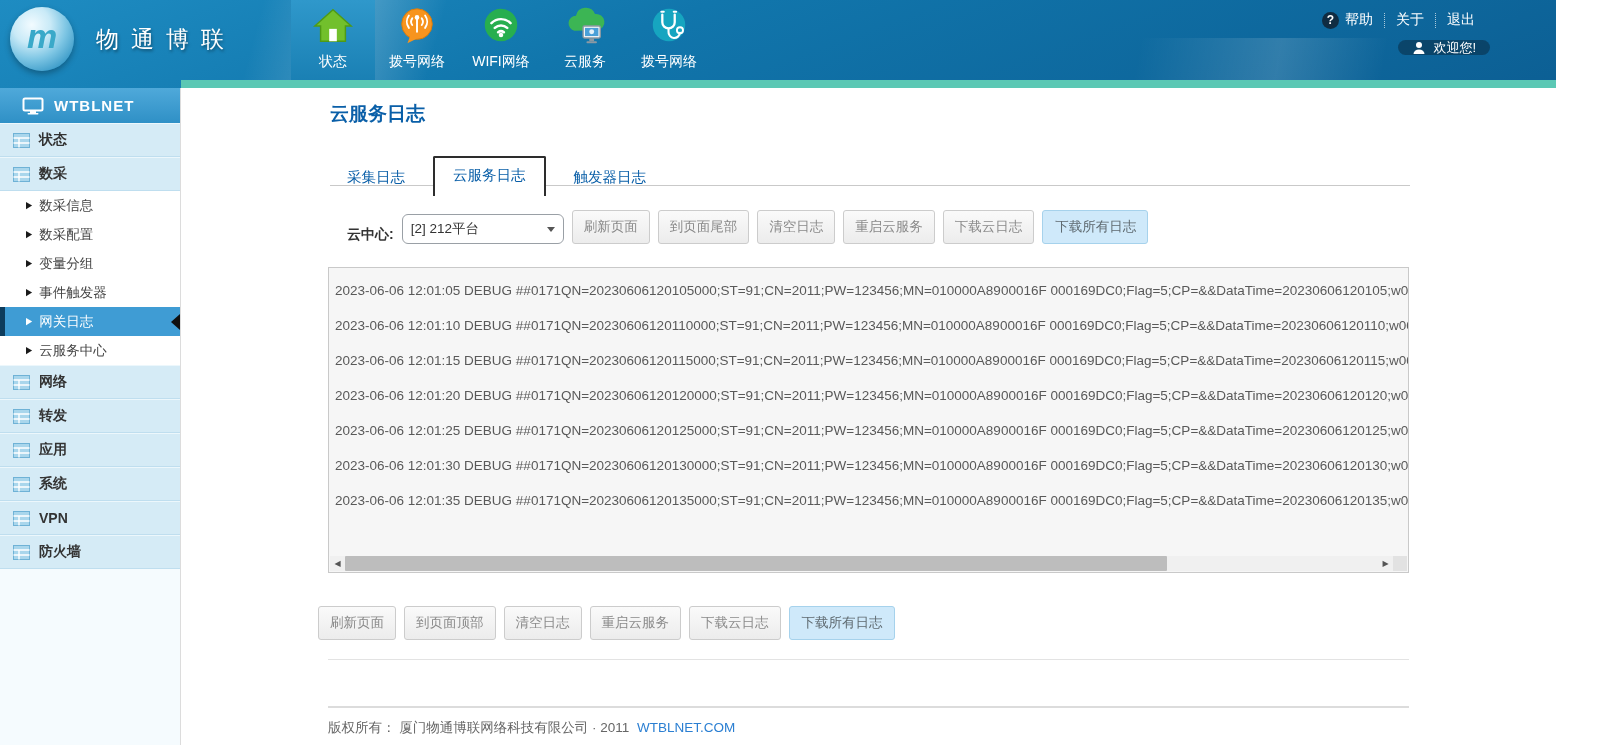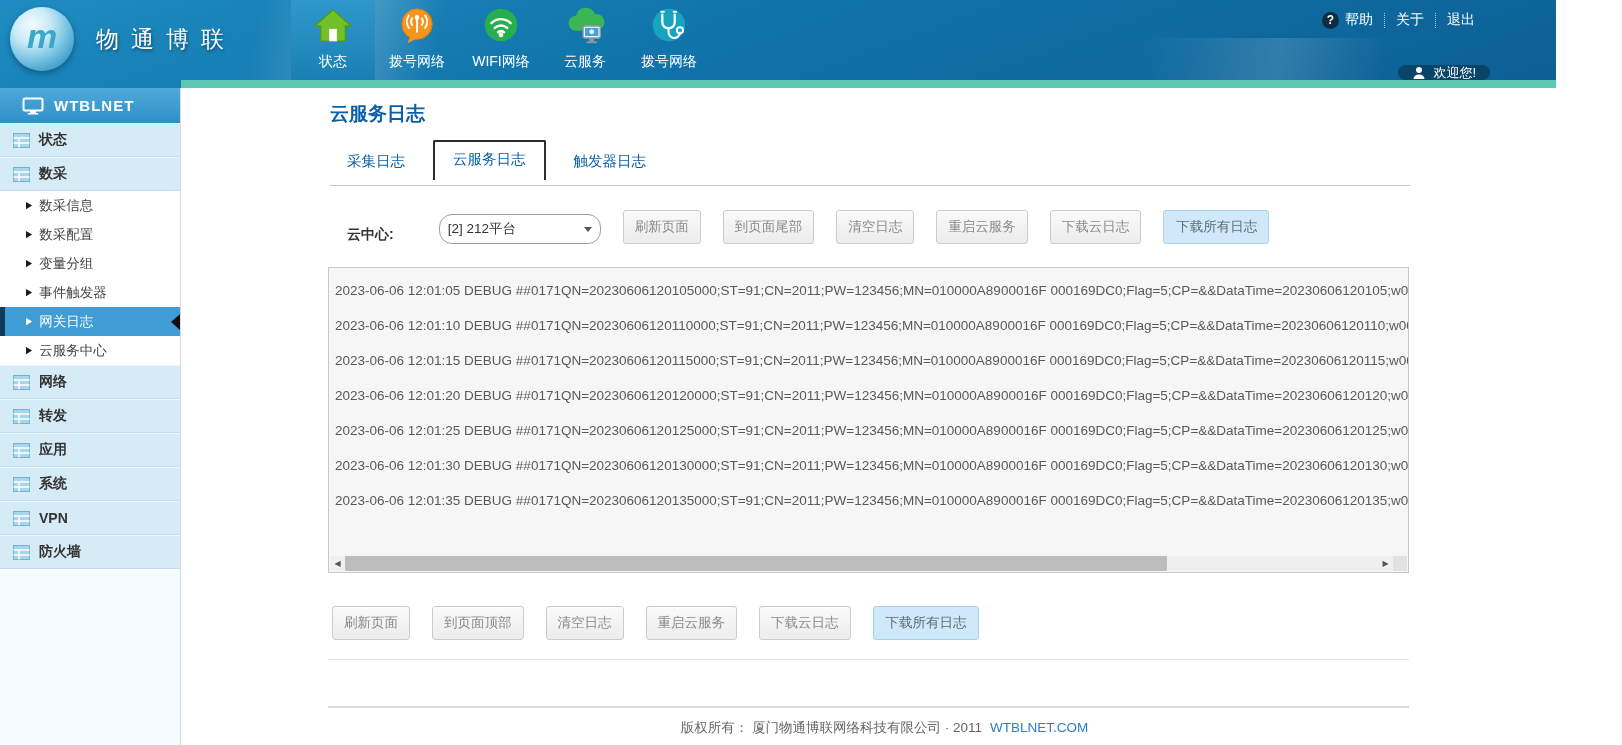--- a/index.html
+++ b/index.html
@@ -28,55 +28,55 @@
   .nav-item.active { background:linear-gradient(180deg,#2f98cb,#1a80b4); }
   .nav-item .nicon { height:46px; display:flex; align-items:center; justify-content:center; margin-bottom:4px; }
 
   .top-links { position:absolute; top:11px; right:70px; display:flex; align-items:center; color:#fff; font-size:14px; }
   .top-links .lk { display:flex; align-items:center; padding:0 11px; cursor:pointer; white-space:nowrap; }
   .top-links .sep { width:1px; height:15px; border-left:1px dotted rgba(255,255,255,.65); }
   .help-circle { width:17px; height:17px; border-radius:50%; background:#102c42; color:#fff; font-size:12px;
     font-weight:bold; display:inline-flex; align-items:center; justify-content:center; margin-right:6px; }
   .welcome-pill { position:absolute; top:40px; right:66px; height:15px; border-radius:13px;
     background:rgba(9,44,68,.55); color:#fff; font-size:13px; display:flex; align-items:center;
-    padding:0 14px; gap:7px;margin-top:25px; }
+    padding:0 14px; gap:7px; }
 
   
   .sidebar { position:absolute; left:0; top:88px; width:181px; height:657px; background:#f5fbfe;
     border-right:1px solid #dcdcdc; }
   .sb-header { height:35px; background:linear-gradient(180deg,#4fa9da,#2f90c6); color:#fff; font-weight:bold;
     font-size:15px; letter-spacing:1px; display:flex; align-items:center; gap:10px; padding-left:22px; }
   .sb-item { height:34px; background:#d5ebf6; border-bottom:1px solid #bfdeef; border-top:1px solid #ecf7fc;
     display:flex; align-items:center; gap:9px; padding-left:13px; font-size:14px; font-weight:bold;
     color:#333; cursor:pointer; }
   .sb-sub { height:29px; background:#fff; display:flex; align-items:center; gap:7px; padding-left:26px;
     font-size:13.5px; color:#444; cursor:pointer; }
   .sb-sub .tri { font-size:8px; color:#1a1a1a; transform:scaleY(1.15); }
   .sb-sub.selected { background:#3f9cd4; color:#fff; border-left:5px solid #0d3c5c; padding-left:21px; position:relative; }
   .sb-sub.selected .tri { color:#fff; }
   .sb-sub.selected::after { content:""; position:absolute; right:0; top:50%; margin-top:-8px;
     border-top:8px solid transparent; border-bottom:8px solid transparent; border-right:9px solid #101010; }
 
   
   .page-title { position:absolute; left:330px; top:101px; font-size:19px; font-weight:bold; color:#0a5fa8; }
 
-  .tabs { position:absolute; left:332px; top:140px; display:flex; align-items:flex-end; z-index:2; }
+  .tabs { position:absolute; left:332px; top:156px; display:flex; align-items:flex-end; z-index:2; }
   .tab { padding:8px 15px 9px; font-size:14.5px; color:#0a5fa8; cursor:pointer; white-space:nowrap; }
   .tab.active { border:2px solid #2d2d2d; border-bottom:none; background:#fff; margin:0 13px; padding:8px 18px 11px;
     border-radius:2px 2px 0 0; }
   .tabs-underline { position:absolute; left:330px; top:185px; width:1080px; height:1px; background:#c9c9c9; }
 
   .toolbar { position:absolute; left:347px; top:212px; height:32px; display:flex; align-items:flex-end; }
   .toolbar .lbl { font-size:14px; font-weight:bold; color:#333; margin-right:8px; }
-  .select-box { width:162px; height:30px; border:1px solid #9aa0a6; border-radius:13px; background:#fff;
+  .select-box { width:162px; height:30px; border:1px solid #9aa0a6; border-radius:6px; background:#fff;
     display:flex; align-items:center; justify-content:space-between; padding:0 8px; font-size:13.5px;
-    color:#333; cursor:pointer;margin-left:37px; }
+    color:#333; cursor:pointer; }
   .select-box .chev { width:0; height:0; border-left:4px solid transparent; border-right:4px solid transparent;
     border-top:5px solid #555; }
-  .btn { margin-left:22px; padding:7px 11px; font-size:13.5px; color:#8a8a8a; white-space:nowrap;
+  .btn { margin-left:8px; padding:7px 11px; font-size:13.5px; color:#8a8a8a; white-space:nowrap;
     background:linear-gradient(180deg,#fafafa,#ececec); border:1px solid #ccc; border-radius:3px; cursor:pointer; }
   .btn.primary { background:#cfe9fa; border-color:#a6d2ec; color:#5f6a70;padding-left:12px; }
 
   .log-box { position:absolute; left:328px; top:267px; width:1081px; height:306px;
     border:1px solid #c9c9c9; background:#f6f6f6; overflow:hidden; }
   .log-line { height:35px; line-height:35px; padding:0 6px; font-size:13.5px; color:#595959;
     white-space:nowrap; overflow:hidden; }
   .log-line:first-child { margin-top:5px; }
 
   .hscroll { position:absolute; left:1px; right:1px; bottom:1px; height:15px; background:#f0f0f0;
@@ -84,21 +84,21 @@
   .hs-arrow { width:15px; height:15px; font-size:8px; color:#555; display:flex; align-items:center;
     justify-content:center; cursor:pointer; }
   .hs-thumb { width:822px; height:15px; background:#bdbdbd; border-radius:1px; cursor:pointer; }
   .hs-spacer { flex:1; }
   .hs-corner { width:14px; height:15px; background:#e2e2e2; }
 
   .bottom-bar { position:absolute; left:310px; top:606px; display:flex; align-items:center; }
   .divider1 { position:absolute; left:328px; top:659px; width:1081px; height:1px; background:#e3e3e3; }
   .divider2 { position:absolute; left:328px; top:706px; width:1081px; height:2px; background:#dcdcdc; }
 
-  .footer { position:absolute; left:344px; top:719px; width:1081px; text-align:center; font-size:13.5px; color:#666; }
+  .footer { position:absolute; left:328px; top:719px; width:1081px; font-size:13.5px; color:#666; }
   .footer a { color:#2b7fd2; text-decoration:none; margin-left:4px; cursor:pointer; }
 
   svg { display:block; }
 </style>
 </head>
 <body>
 
 <div class="header">
   <div class="streak1"></div>
   <div class="streak2"></div>

